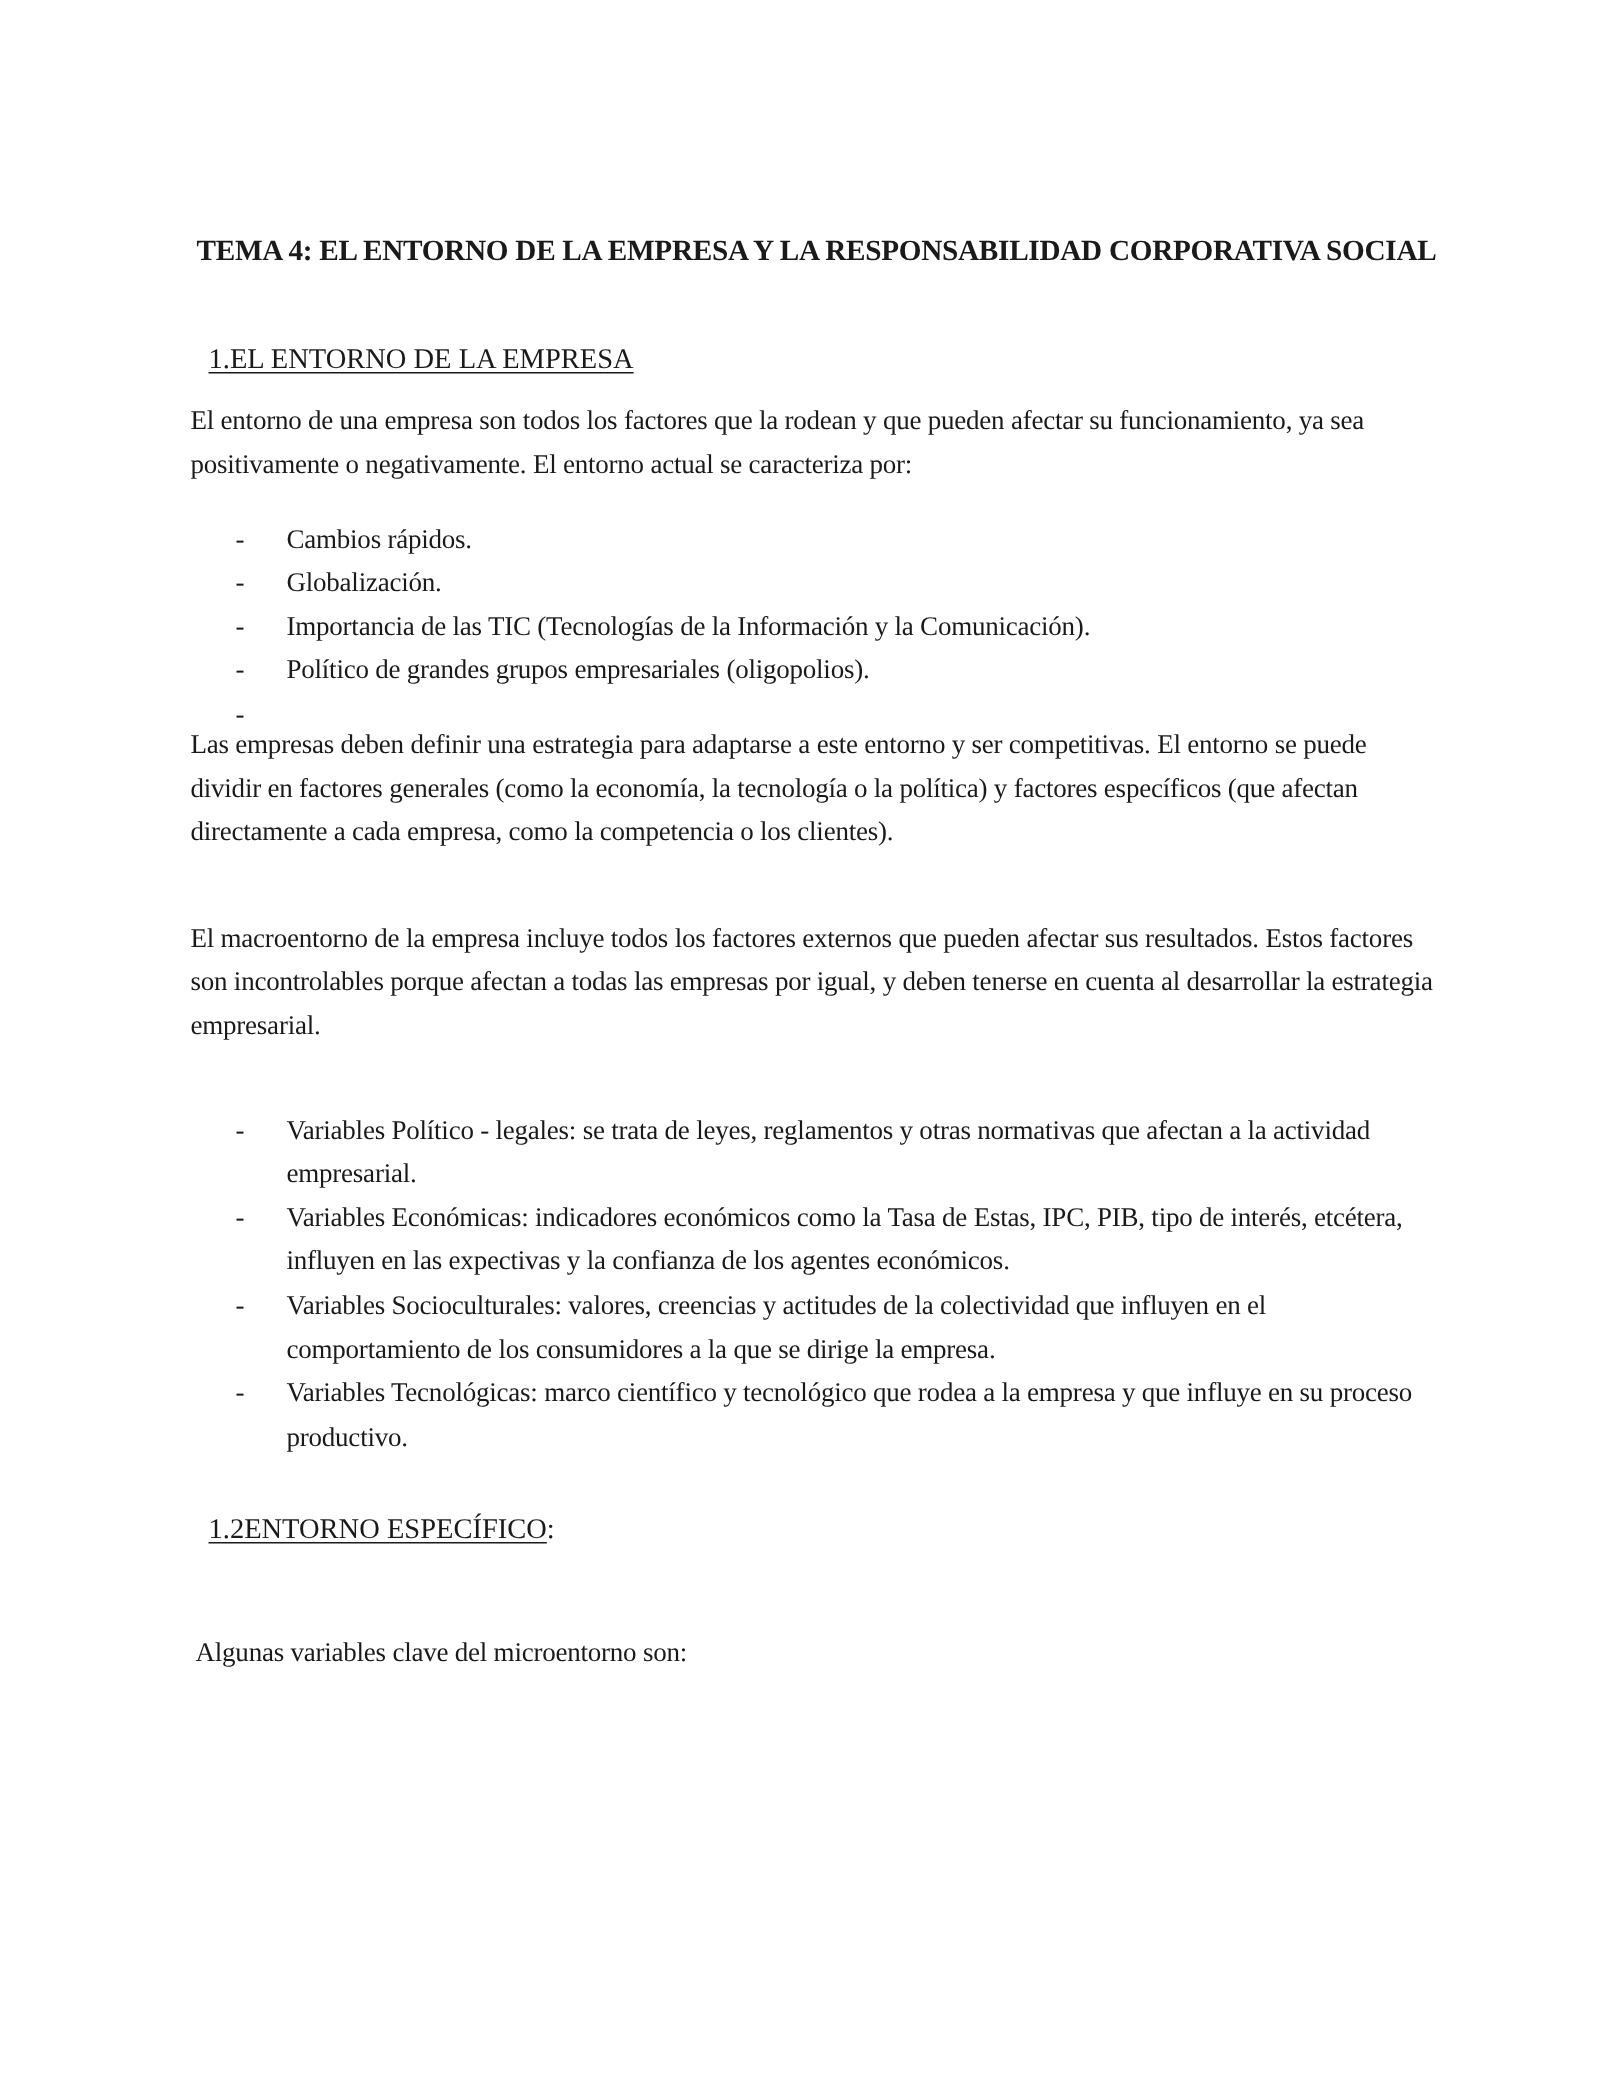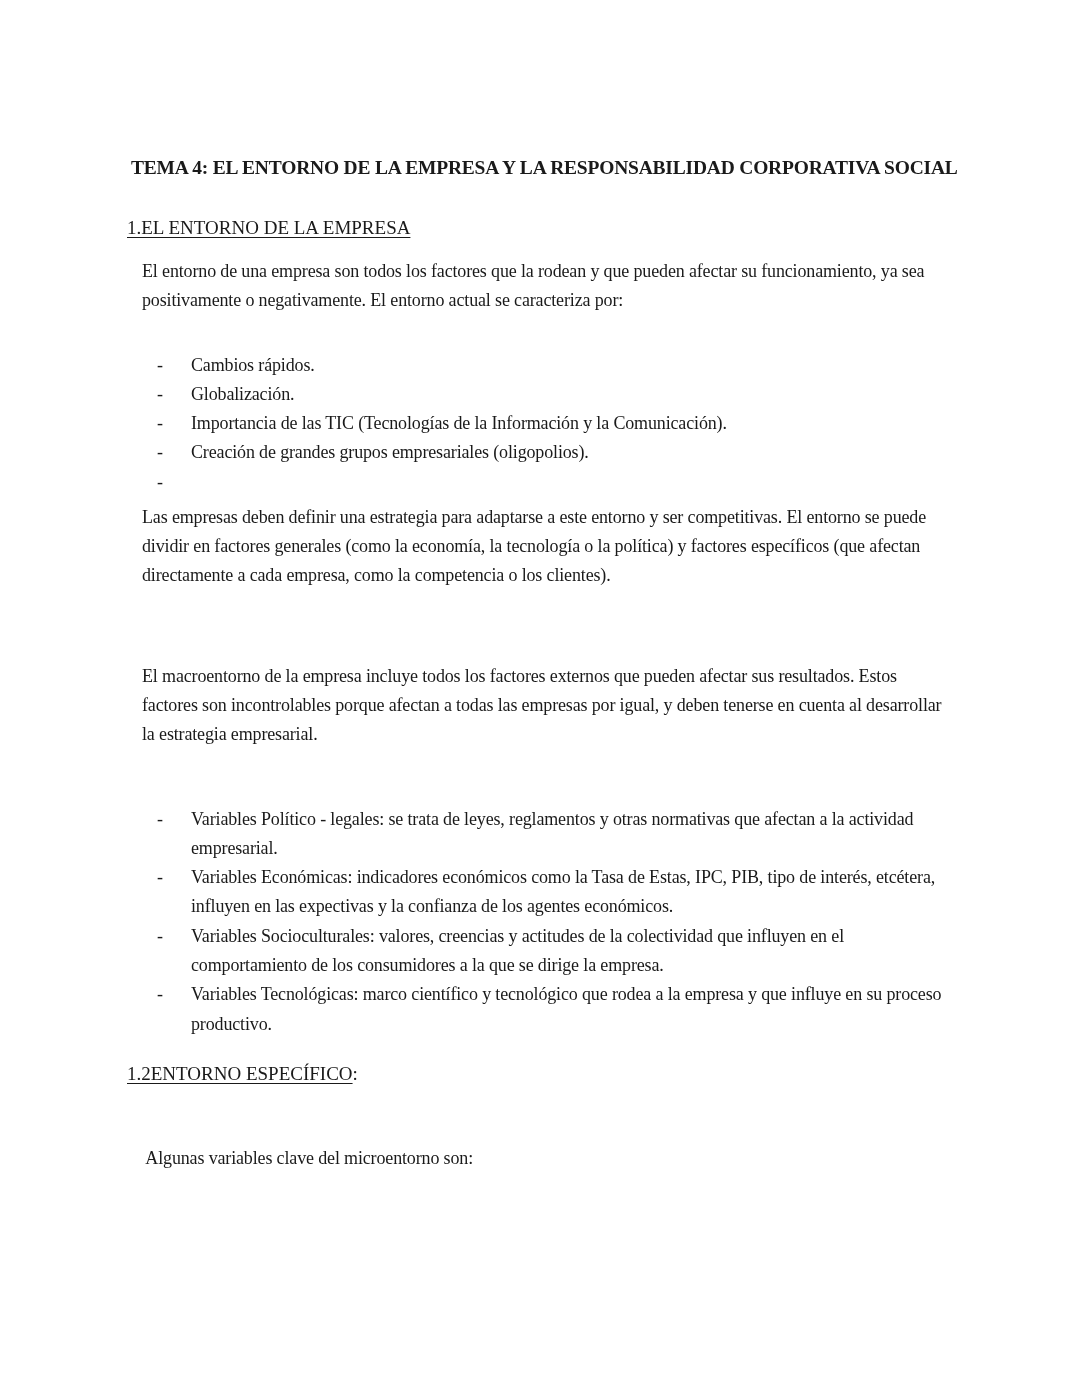--- a/index.html
+++ b/index.html
@@ -25,32 +25,32 @@
     font-weight: bold;
     font-size: 19.5px;
     letter-spacing: -0.2px;
     margin: 2px 0 0 4px;
     line-height: 32px;
     white-space: nowrap;
   }
   .section-heading {
     font-size: 19px;
     line-height: 29px;
-    margin: 0;
+    margin: 12px;
     font-weight: normal;
   }
   .section-heading .u {
     text-decoration: underline;
     text-underline-offset: 3px;
     text-decoration-thickness: 1px;
   }
   p {
     font-size: 18px;
     line-height: 29.3px;
-    margin: 15px;
+    margin: 0;
     letter-spacing: -0.15px;
   }
   ul.dash-list {
     list-style: none;
     padding: 0;
     margin: 0;
   }
   ul.dash-list li {
     position: relative;
     padding-left: 64px;
@@ -78,21 +78,21 @@
   </h2>
 
   <p>El entorno de una empresa son todos los factores que la rodean y que pueden afectar su funcionamiento, ya sea positivamente o negativamente. El entorno actual se caracteriza por:</p>
 
   <div style="height:20px"></div>
 
   <ul class="dash-list">
     <li><span class="dash">-</span><span>Cambios rápidos.</span></li>
     <li><span class="dash">-</span><span>Globalización.</span></li>
     <li><span class="dash">-</span><span>Importancia de las TIC (Tecnologías de la Información y la Comunicación).</span></li>
-    <li><span class="dash">-</span><span>Creación de grandes grupos empresariales (oligopolios).</span></li>
+    <li><span class="dash">-</span><span>Político de grandes grupos empresariales (oligopolios).</span></li>
     <li><span class="dash">-</span></li>
   </ul>
 
   <div style="height:20px"></div>
 
   <p>Las empresas deben definir una estrategia para adaptarse a este entorno y ser competitivas. El entorno se puede dividir en factores generales (como la economía, la tecnología o la política) y factores específicos (que afectan directamente a cada empresa, como la competencia o los clientes).</p>
 
   <div style="height:20px"></div>
 
 

